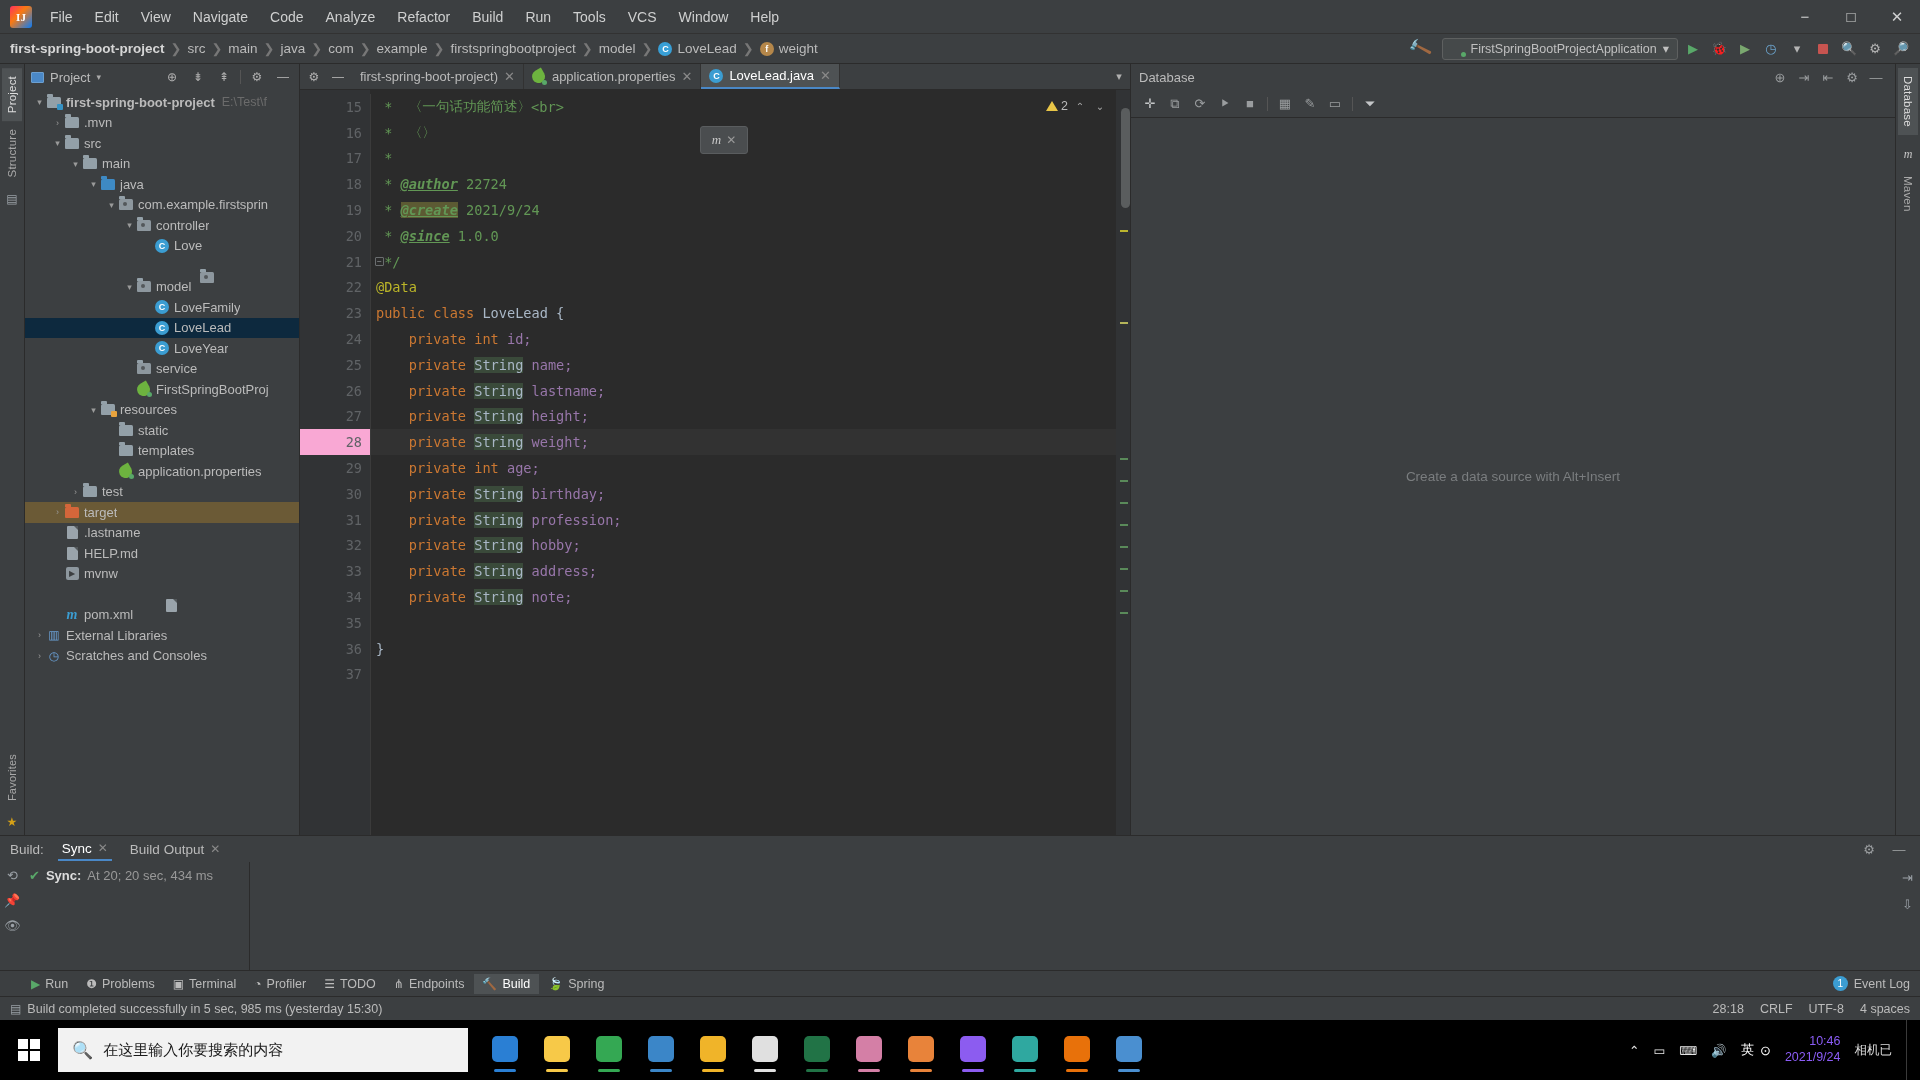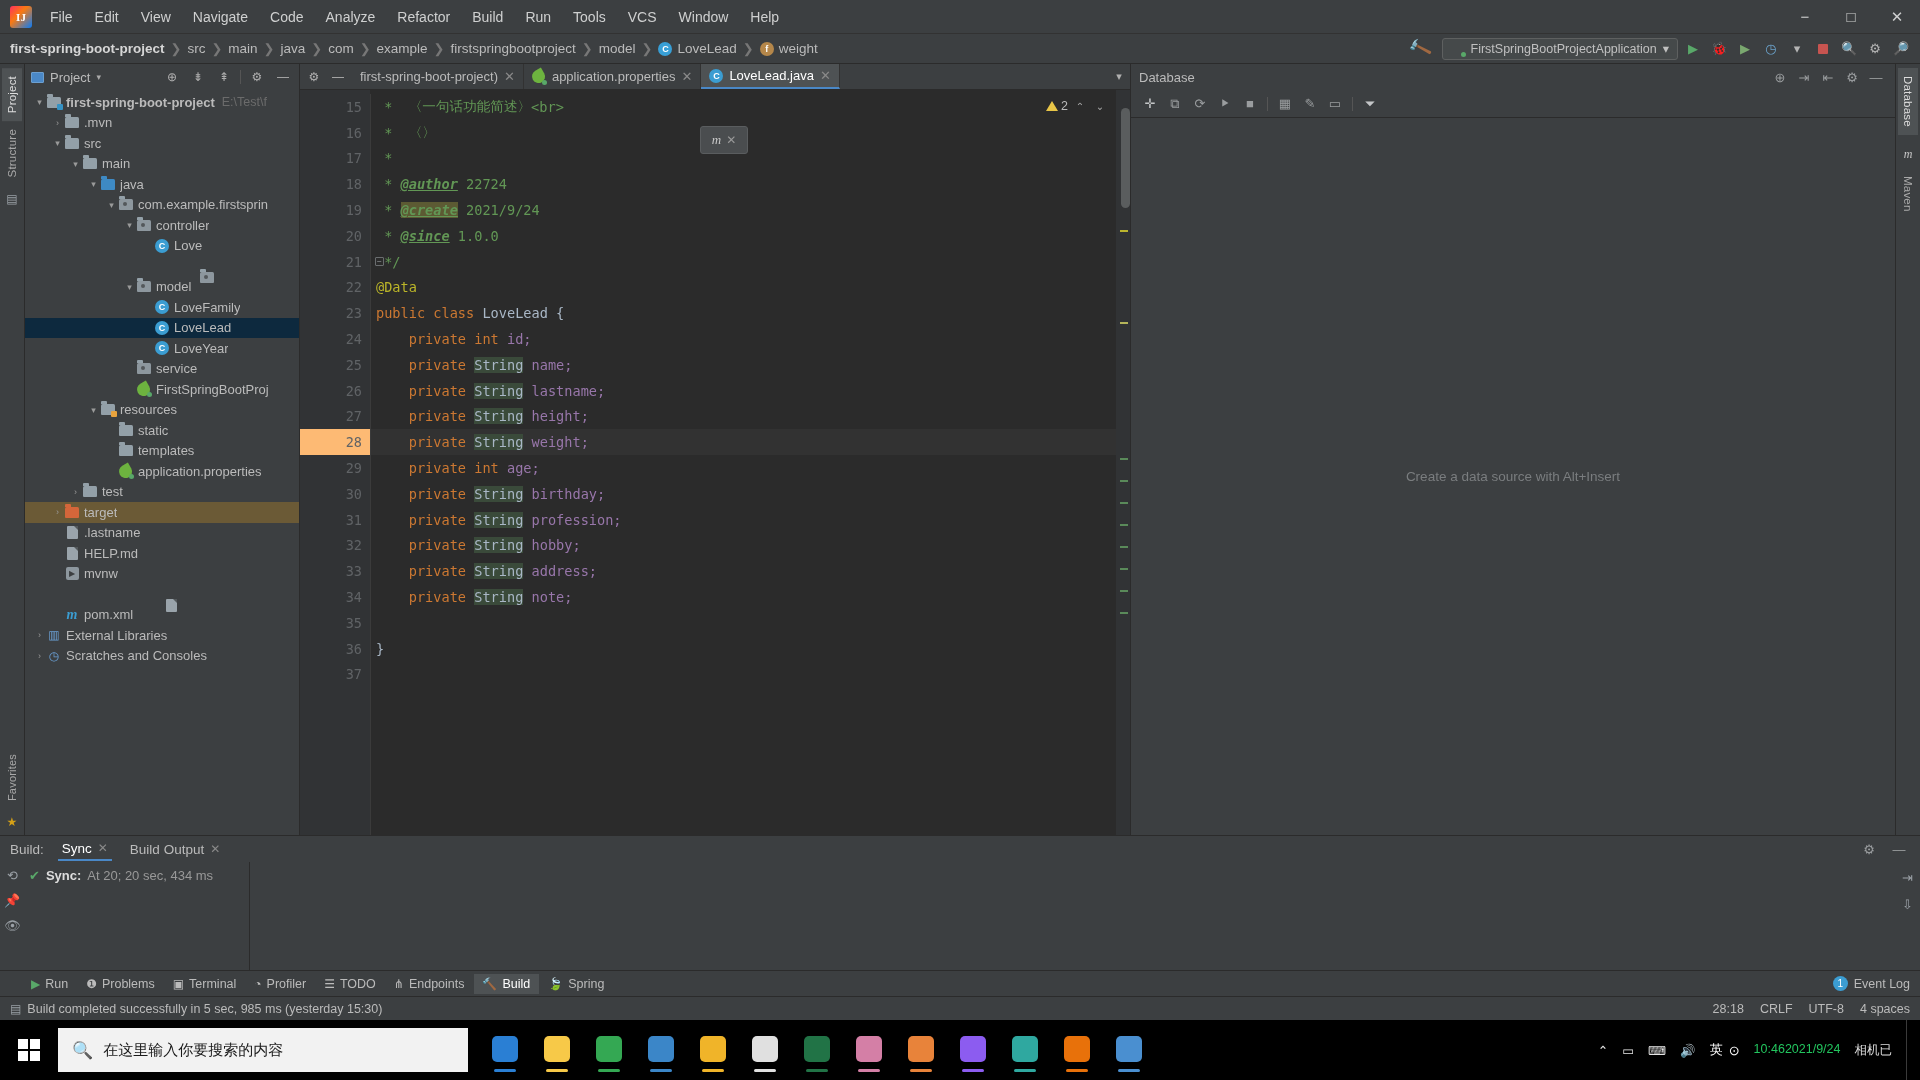--- a/index.html
+++ b/index.html
@@ -117,21 +117,21 @@
   .tabs-more { width:22px; display:flex; align-items:center; justify-content:center;
                font-size:11px; color:#b0b0b0; margin-left:auto; }
 
   .editorbody { flex:1; display:flex; position:relative; min-height:0; background:#2b2b2b;
                 overflow:hidden; }
   .gutter { width:70px; flex:0 0 70px; background:#313335; position:relative;
             font-family:"DejaVu Sans Mono", monospace; font-size:13.5px; color:#606366;
             padding-top:4px; }
   .gline { height:25.8px; display:flex; align-items:center; justify-content:flex-end;
            padding-right:8px; position:relative; }
-  .gline.hl { background:#fdba74; }
+  .gline.hl { background:#f9a8d4; }
   .foldmark { position:absolute; right:-14px; width:9px; height:9px; border:1px solid #6a6d6f;
               border-radius:1px; color:#8a8d8f; font-size:8px; line-height:7px; text-align:center; }
   .codearea { flex:1; position:relative; font-family:"DejaVu Sans Mono", monospace;
               font-size:13.6px; padding-top:4px; overflow:hidden; min-width:0; }
   .cline { height:25.8px; display:flex; align-items:center; white-space:pre; padding-left:6px; }
   .cline.hl { background:#323232; }
   .kw { color:#cc7832; } .cmt { color:#629755; }
   .cmt-tag { color:#629755; font-weight:bold; font-style:italic; text-decoration:underline; }
   .cmt-hl { background:#5c5a33; }
   .ann { color:#bbb529; } .typ { color:#a9b7c6; } .fld { color:#9876aa; }
@@ -216,22 +216,22 @@
              width:22px; height:22px; }
   .winlogo i { background:#ffffff; display:block; }
   .searchbox { width:410px; height:44px; background:#f2f2f2; display:flex; align-items:center;
                gap:10px; padding:0 14px; color:#1a1a1a; font-size:15px; }
   .tb-apps { display:flex; align-items:center; gap:6px; margin-left:14px; }
   .tapp { width:46px; height:52px; display:flex; align-items:flex-start; justify-content:center;
           padding-top:12px; position:relative; }
   .tapp .und { position:absolute; bottom:4px; width:22px; height:3px; border-radius:2px; }
   .tray { margin-left:auto; display:flex; align-items:center; gap:14px; padding-right:6px;
           color:#e6e6e6; font-size:12.5px; }
-  .clock { display:flex; flex-direction:row; align-items:flex-end; line-height:1.25;
-           font-size:12.5px; color:#22c55e; }
+  .clock { display:flex; flex-direction:column; align-items:flex-end; line-height:1.25;
+           font-size:12.5px; color:#8b5cf6; }
   .ime { display:flex; align-items:center; gap:6px; font-size:13px; color:#fff; }
   .showdesk { width:8px; height:60px; border-left:1px solid #3a3a3a; }
 </style>
 </head>
 <body>
 
 <div class="ide">
 
   <div class="titlebar">
     <div class="ij-logo">IJ</div>

